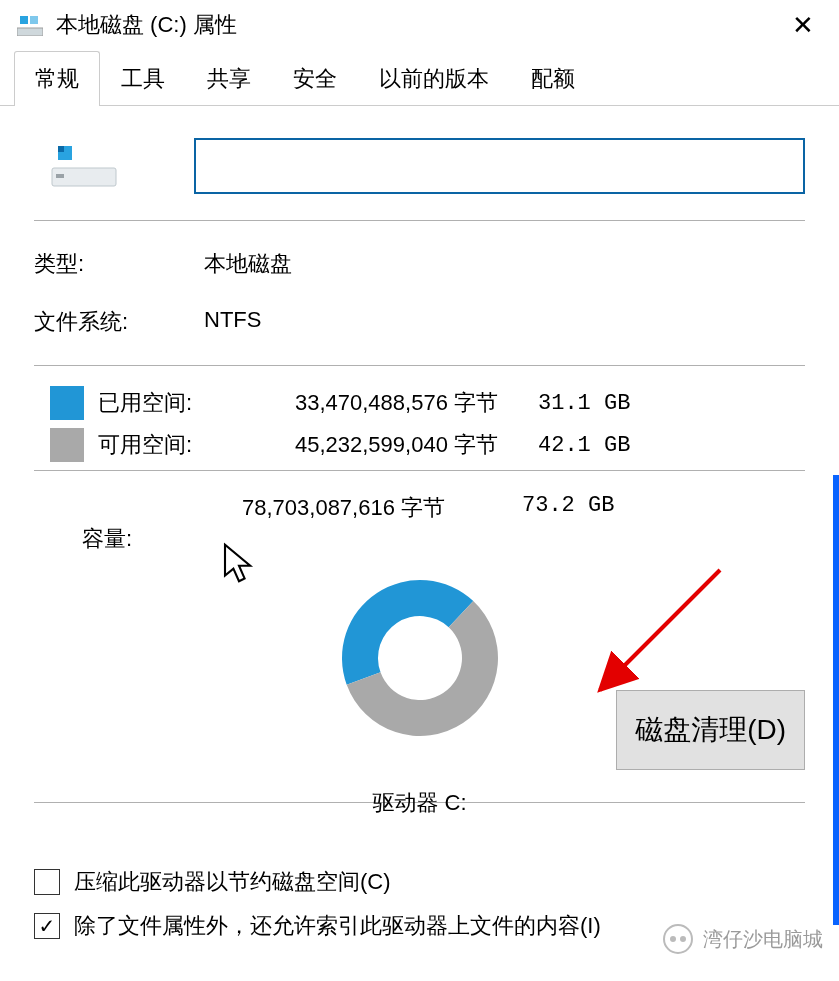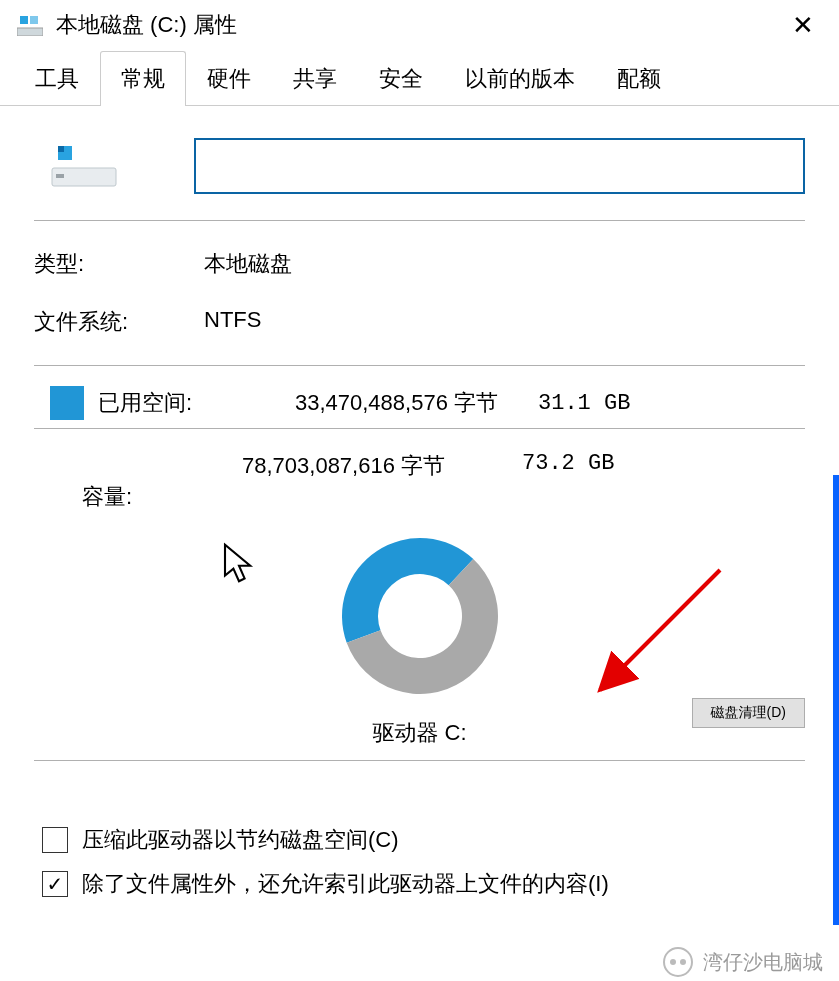--- a/index.html
+++ b/index.html
@@ -21,54 +21,53 @@
   .info-value { }
   .space-row { display: flex; align-items: center; margin: 8px 16px; font-size: 22px; }
   .swatch { width: 34px; height: 34px; margin-right: 14px; }
   .swatch.used { background: #2196d6; }
   .swatch.free { background: #a9a9a9; }
   .space-label { width: 160px; }
   .space-bytes { width: 280px; text-align: right; padding-right: 40px; }
   .space-gb { width: 100px; text-align: left; font-family: Liberation Mono, monospace; }
   .capacity-row { display: flex; margin: 22px 0 14px 48px; font-size: 22px; }
   .capacity-row .info-label { width: 160px; margin-top: 31px; }
-  .donut-area { position: relative; display: flex; flex-direction: column; align-items: center; margin-top: 10px; }
+  .donut-area { position: relative; display: flex; flex-direction: column; align-items: center; margin-top: 10px; gap: 28px; }
   .donut-svg { display: block; margin: 0 auto; }
   .drive-letter { margin-top: 12px; font-size: 22px; text-align: center; }
-  .cleanup-btn { position: absolute; right: 0; bottom: 18px; padding: 5px 18px; font-size: 14px; background: #e1e1e1; border: 1px solid #adadad; cursor: pointer; }
+  .cleanup-btn { position: absolute; right: 0; bottom: 18px; padding: 20px 18px; font-size: 28px; background: #e1e1e1; border: 1px solid #adadad; cursor: pointer; }
   .donut-wrap { position: relative; height: 220px; }
-  .checkbox-row { display: flex; align-items: center; margin: 14px 8px; font-size: 22px; text-align: center; }
+  .checkbox-row { display: flex; align-items: center; margin: 14px 0; font-size: 22px; text-align: center; }
   .chk { width: 26px; height: 26px; border: 1.5px solid #333; margin-right: 14px; display: inline-flex; align-items: center; justify-content: center; cursor: pointer; }
   .chk.checked::after { content: "✓"; font-size: 20px; color: #000; line-height: 1; }
   .arrow-annot { position: absolute; pointer-events: none; }
   .cursor-annot { position: absolute; pointer-events: none; }
-  .watermark { position: absolute; right: 16px; bottom: 4px; display: flex; align-items: center; color: #9a9a9a; font-size: 20px; }
+  .watermark { position: absolute; right: 16px; bottom: 27px; display: flex; align-items: center; color: #9a9a9a; font-size: 20px; }
   .watermark .wm-ico { width: 30px; height: 30px; border-radius: 50%; border: 2px solid #bbb; margin-right: 10px; display: flex; align-items: center; justify-content: center; }
   .watermark .wm-ico::before { content: ""; width: 6px; height: 6px; border-radius: 50%; background: #bbb; box-shadow: 10px 0 0 #bbb; transform: translateX(-5px); }
   .right-bar { position: absolute; right: 0; top: 475px; width: 6px; height: 450px; background: #0a64ff; }
 </style>
 </head>
 <body>
 
 <div class="titlebar">
   <span class="titlebar-icon">
     <svg width="26" height="22" viewBox="0 0 26 22">
       <rect x="0" y="14" width="26" height="8" fill="#cfd8dc" stroke="#9e9e9e"></rect>
       <rect x="3" y="2" width="8" height="8" fill="#29a3e0"></rect>
       <rect x="13" y="2" width="8" height="8" fill="#29a3e0" opacity="0.6"></rect>
     </svg>
   </span>
   <span class="titlebar-title">本地磁盘 (C:) 属性</span>
   <span class="close-btn">✕</span>
 </div>
 
 <div class="tabs">
+  <div class="tab active">常规</div>
   <div class="tab">工具</div>
-  <div class="tab active">常规</div>
-  <div class="tab">硬件</div>
   <div class="tab">共享</div>
   <div class="tab">安全</div>
   <div class="tab">以前的版本</div>
   <div class="tab">配额</div>
 </div>
 
 <div class="panel">
   <div class="row-icon-name">
     <span class="drive-icon">
       <svg width="72" height="52" viewBox="0 0 72 52">
@@ -91,20 +90,26 @@
     <span class="info-value">NTFS</span>
   </div>
 
   <hr class="sep">
 
   <div class="space-row">
     <span class="swatch used"></span>
     <span class="space-label">已用空间:</span>
     <span class="space-bytes">33,470,488,576 字节</span>
     <span class="space-gb">31.1 GB</span>
+  </div>
+  <div class="space-row">
+    <span class="swatch free"></span>
+    <span class="space-label">可用空间:</span>
+    <span class="space-bytes">45,232,599,040 字节</span>
+    <span class="space-gb">42.1 GB</span>
   </div>
 
   <hr class="sep">
 
   <div class="capacity-row">
     <span class="info-label">容量:</span>
     <span class="space-bytes" style="width:280px;text-align:left;padding-right:40px;">78,703,087,616 字节</span>
     <span class="space-gb">73.2 GB</span>
   </div>
 

